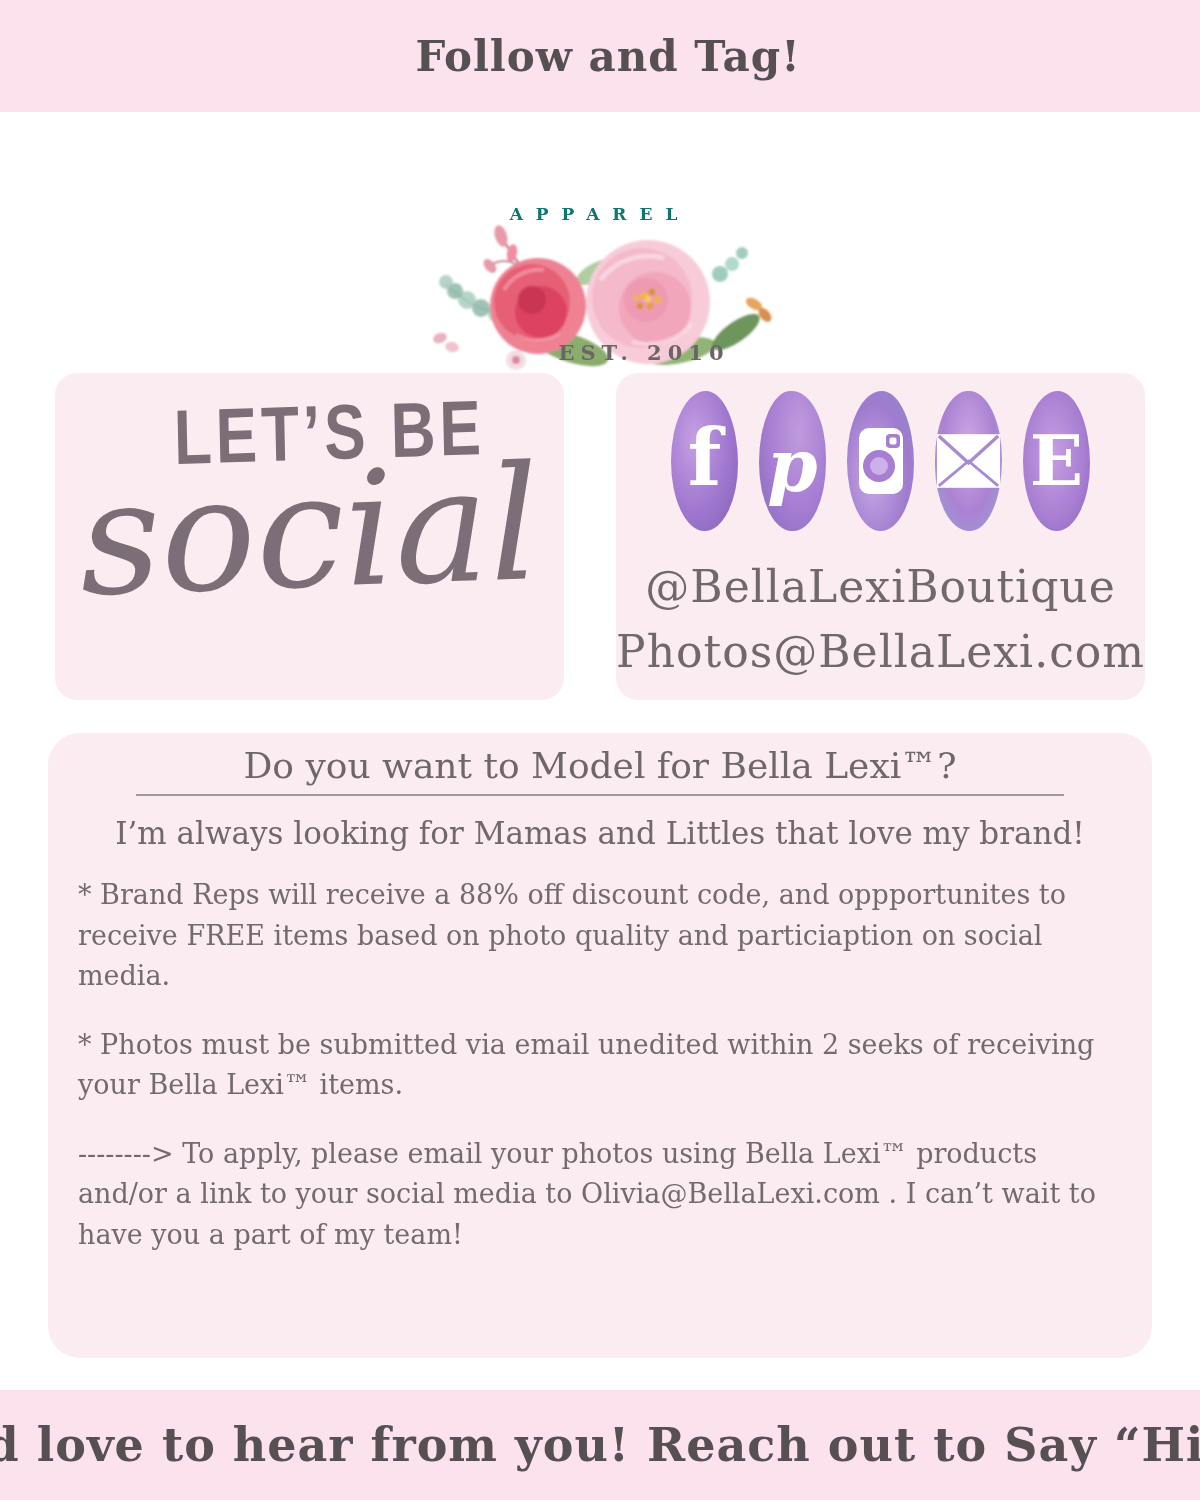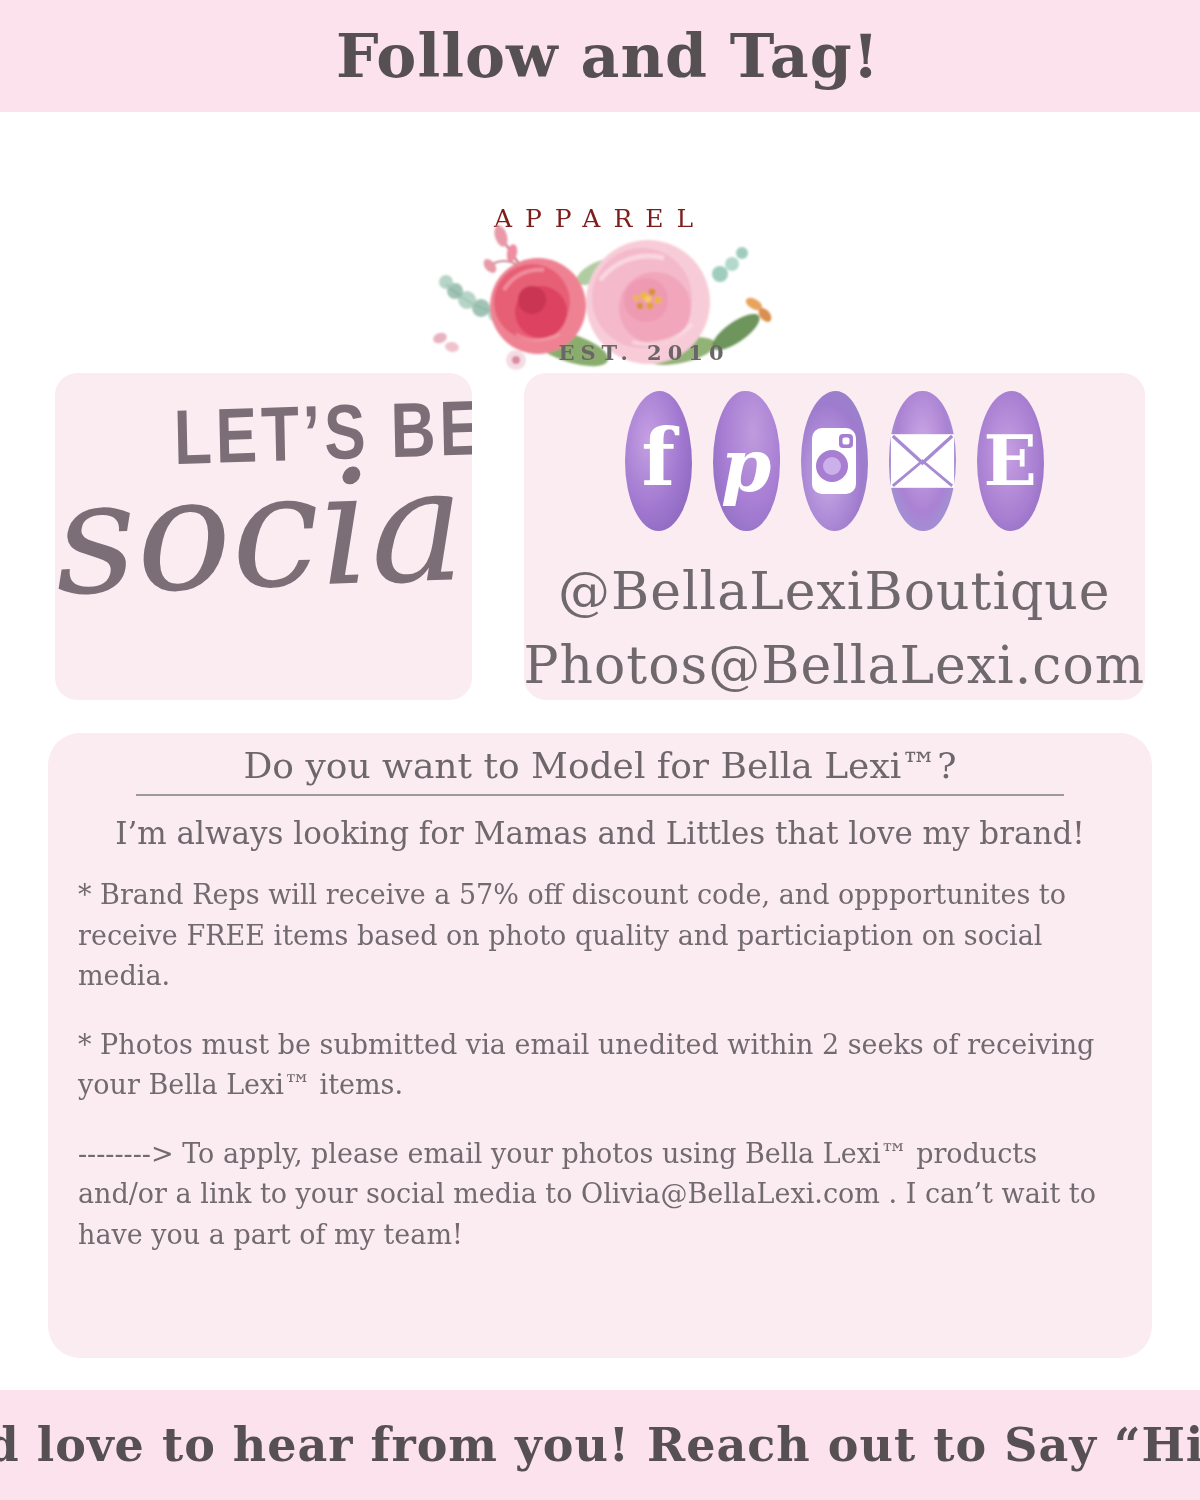--- a/index.html
+++ b/index.html
@@ -10,32 +10,32 @@
   }
   
   .banner{
     width:1200px;background:#fbe2ed;display:flex;align-items:center;justify-content:center;
   }
   .banner.top{height:112px;}
   .banner.bottom{height:110px;margin-top:32px;}
   .banner-text{
     color:#565053;font-weight:bold;letter-spacing:1px;white-space:nowrap;
   }
-  .banner.top .banner-text{font-size:60px;margin-left:16px;}
+  .banner.top .banner-text{font-size:42px;margin-left:16px;}
   .banner.bottom .banner-text{font-size:46px;}
 
   
   .logo-section{position:relative;height:261px;background:#ffffff;}
   .brand-script{
     position:absolute;top:2px;left:0;width:100%;text-align:center;
     font-style:italic;font-size:80px;color:#141414;letter-spacing:4px;line-height:1;
   }
   .brand-apparel{
     position:absolute;top:92px;left:0;width:100%;text-align:center;
-    font-size:25px;letter-spacing:13px;color:#7f1d1d;font-weight:normal;
+    font-size:17px;letter-spacing:13px;color:#0f766e;font-weight:bold;
   }
   .flowers-wrap{position:absolute;top:108px;left:50%;transform:translateX(-50%);}
   .brand-est{
     position:absolute;top:228px;left:0;width:100%;text-align:center;
     font-size:21px;letter-spacing:6px;color:#6b6568;font-weight:bold;padding-left:44px;
   }
 
   
   .cards-row{display:flex;gap:52px;padding:0 55px;height:327px;}
   .card{background:#fbecf2;border-radius:22px;}
@@ -57,21 +57,21 @@
     width:67px;height:140px;display:flex;align-items:center;justify-content:center;
     border-radius:52% 48% 50% 50% / 50% 52% 48% 50%;
   }
   .wc-icon.g1{background:radial-gradient(ellipse at 35% 35%, #c5a0e3 0%, #a077cf 55%, #8b68bd 85%, #9a7fc9 100%);}
   .wc-icon.g2{background:radial-gradient(ellipse at 60% 30%, #bf9bdd 0%, #a87fd4 50%, #8d6ec0 90%);border-radius:48% 52% 50% 50%/52% 48% 50% 50%;}
   .wc-icon.g3{background:radial-gradient(ellipse at 40% 60%, #c3a2e2 10%, #9f7bce 60%, #9288c8 95%);}
   .wc-icon.g4{background:radial-gradient(ellipse at 50% 40%, #cda9e6 0%, #aa82d3 55%, #97a0d4 95%);border-radius:50% 50% 48% 52%/50% 50% 52% 48%;}
   .wc-icon.g5{background:radial-gradient(ellipse at 45% 45%, #c79fe2 0%, #a77ed1 60%, #8f6cbf 90%);}
   .glyph-letter{color:#ffffff;font-weight:bold;line-height:1;}
   .contact-handle,.contact-email{
-    font-size:52px;color:#6f686d;letter-spacing:1px;
+    font-size:44px;color:#6f686d;letter-spacing:1px;
   }
   .contact-handle{margin-top:30px;}
   .contact-email{margin-top:14px;}
 
   
   .main-card{
     margin:33px auto 0;width:1104px;height:625px;background:#fbecf2;border-radius:32px;
     box-sizing:border-box;padding:12px 30px 0;
   }
   .main-heading{
@@ -196,20 +196,20 @@
     </div>
     <div class="contact-handle">@BellaLexiBoutique</div>
     <div class="contact-email">Photos@BellaLexi.com</div>
   </div>
 </div>
 
 <div class="main-card">
   <h2 class="main-heading">Do you want to Model for Bella Lexi™?</h2>
   <hr class="divider">
   <p class="intro-line first">I’m always looking for Mamas and Littles that love my brand!</p>
-  <p class="para first">* Brand Reps will receive a 57% off discount code, and oppportunites to receive FREE items based on photo quality and particiaption on social media.</p>
+  <p class="para first">* Brand Reps will receive a 88% off discount code, and oppportunites to receive FREE items based on photo quality and particiaption on social media.</p>
   <p class="para">* Photos must be submitted via email unedited within 2 seeks of receiving  your Bella Lexi™ items.</p>
   <p class="para">--------&gt; To apply, please email your photos using Bella Lexi™ products and/or a link to your social media to Olivia@BellaLexi.com .  I can’t wait to have you a part of my team!</p>
 </div>
 
 <div class="banner bottom">
   <div class="banner-text">I’d love to hear from you! Reach out to Say “Hi!”</div>
 </div>
 
 </body></html>

